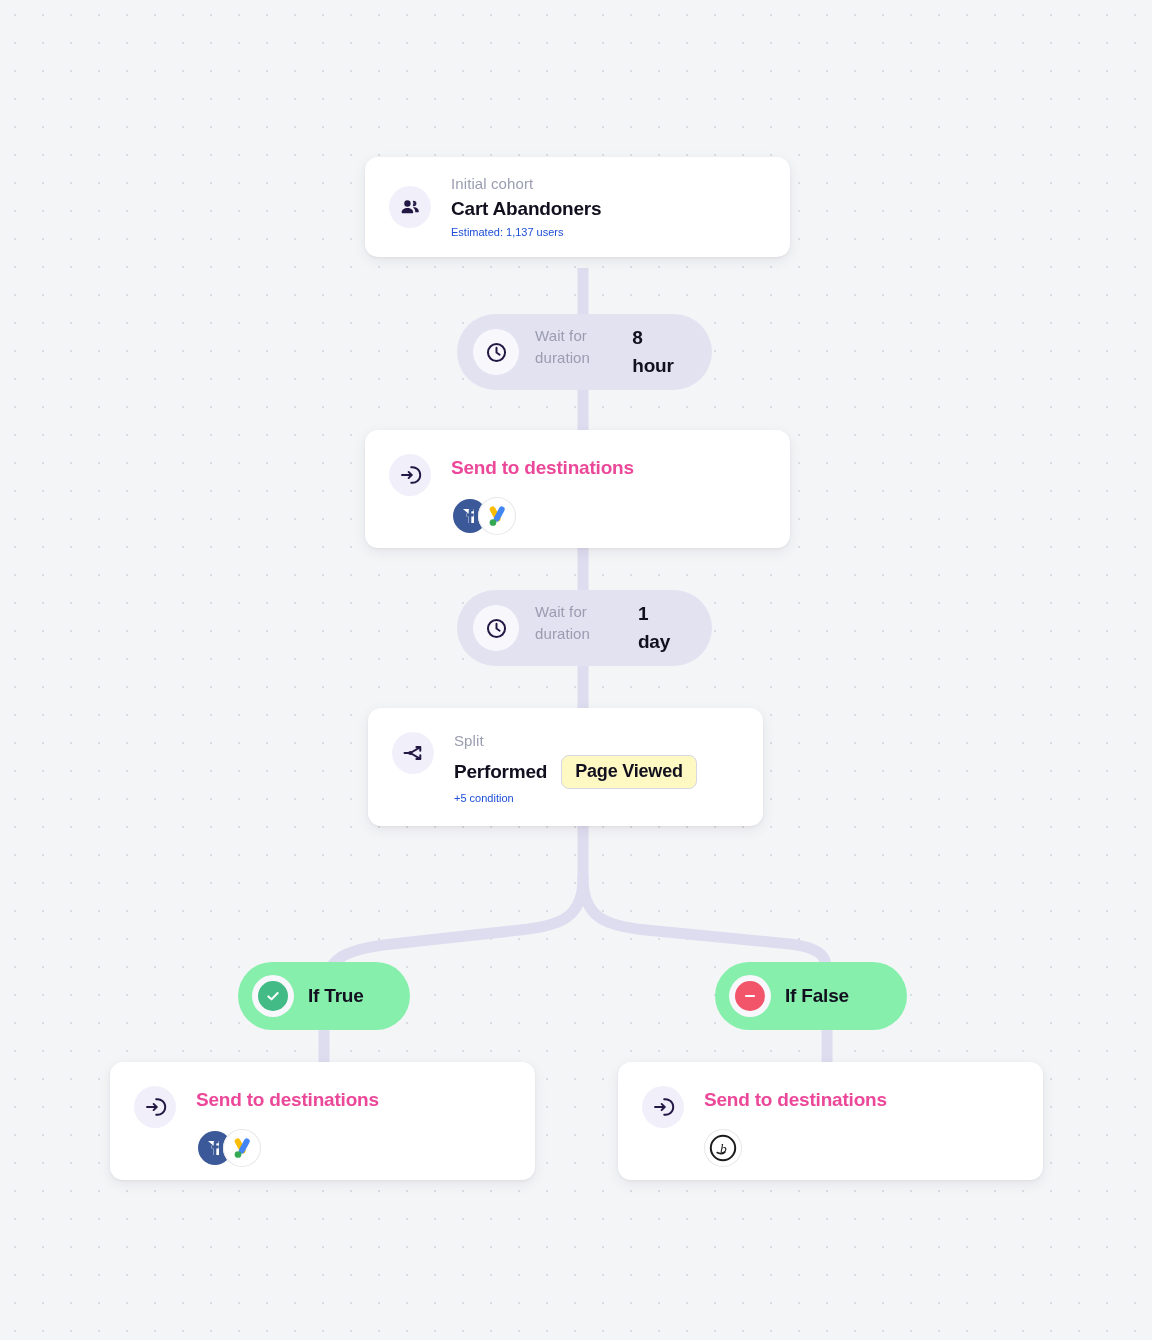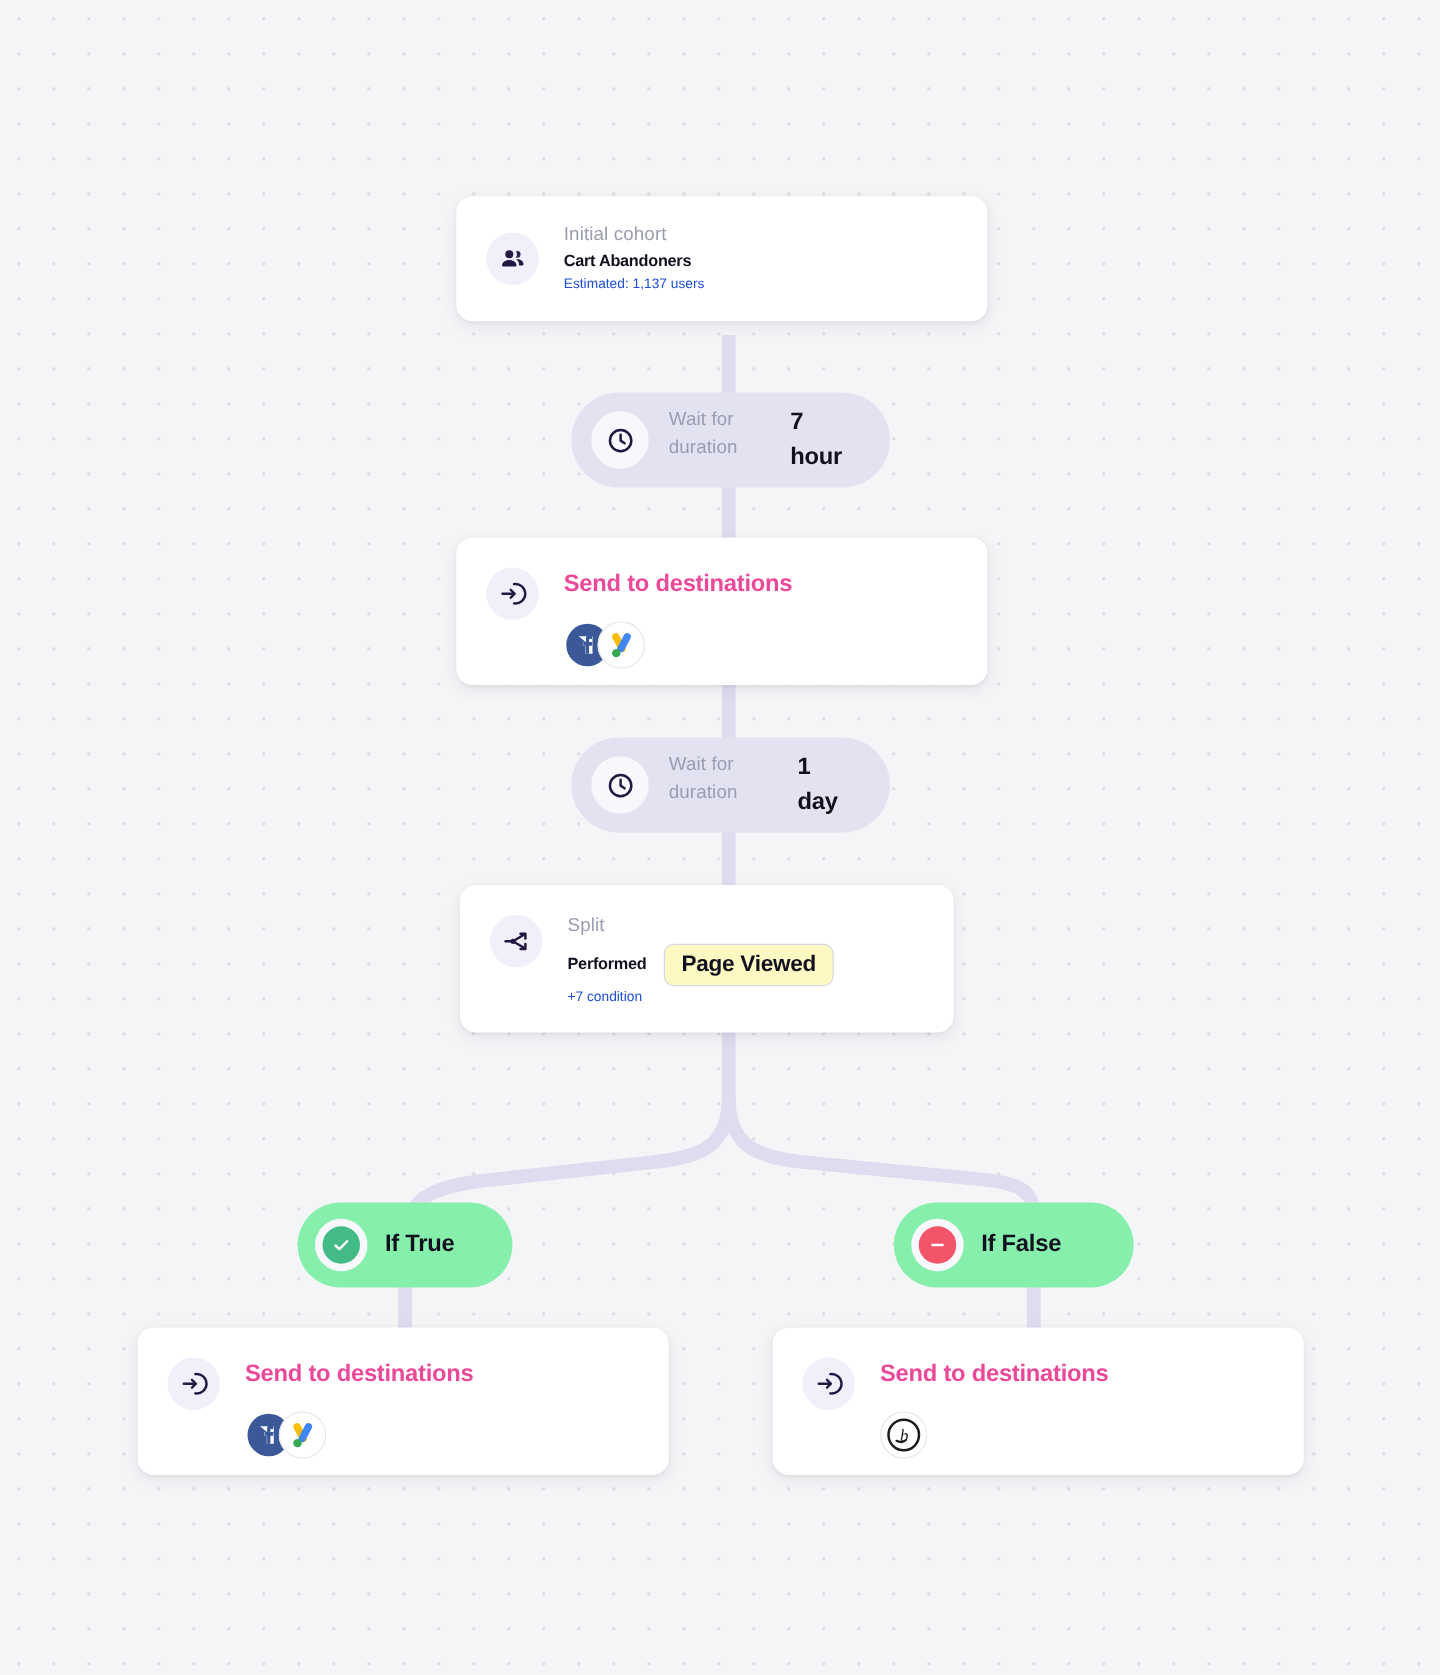--- a/index.html
+++ b/index.html
@@ -67,21 +67,21 @@
   }
 
   .label-muted {
     font-size: 15px;
     color: #9b9db0;
     line-height: 1.5;
     letter-spacing: 0.1px;
   }
 
   .label-strong {
-    font-size: 13px;
+    font-size: 19px;
     font-weight: 700;
     color: #12101f;
     line-height: 1.45;
     letter-spacing: -0.2px;
   }
 
   .label-sub {
     font-size: 11px;
     color: #1d4ed8;
     line-height: 1.6;
@@ -265,21 +265,21 @@
 
   <div class="wait-pill" id="node-wait-1">
     <div class="pill-badge">
       <svg width="25" height="25" viewBox="0 0 24 24" fill="none" stroke="#231744" stroke-width="1.9">
         <circle cx="12" cy="12" r="8.2"></circle>
         <path d="M12 7.4V12l3 2.1" stroke-linecap="round" stroke-linejoin="round"></path>
       </svg>
     </div>
     <div class="wait-text">
       <div class="label-muted">Wait for duration</div>
-      <div class="label-strong">7 hour</div>
+      <div class="label-strong">8 hour</div>
     </div>
   </div>
 
   <div class="card" id="node-send-main">
     <div class="icon-badge">
       <svg width="24" height="24" viewBox="0 0 24 24" fill="none" stroke="#231744" stroke-width="1.9" stroke-linecap="round" stroke-linejoin="round">
         <path d="M13.2 4.3a7.8 7.8 0 1 1 0 15.4"></path>
         <path d="M4 12h9.4"></path>
         <path d="M10.6 8.9 13.7 12l-3.1 3.1"></path>
       </svg>
@@ -328,21 +328,21 @@
         <path d="M15.4 5.9h3.9v3.9"></path>
         <path d="M15.4 18.1h3.9v-3.9"></path>
       </svg>
     </div>
     <div class="card-body">
       <div class="label-muted">Split</div>
       <div class="split-row">
         <span class="label-strong">Performed</span>
         <span class="chip">Page Viewed</span>
       </div>
-      <div class="label-sub">+7 condition</div>
+      <div class="label-sub">+5 condition</div>
     </div>
   </div>
 
   <div class="branch-pill" id="branch-true">
     <div class="pill-badge">
       <span class="dot-icon ok">
         <svg width="16" height="16" viewBox="0 0 24 24" fill="none" stroke="#ffffff" stroke-width="3" stroke-linecap="round" stroke-linejoin="round">
           <path d="M5 12.6 9.8 17 19 7.5"></path>
         </svg>
       </span>

